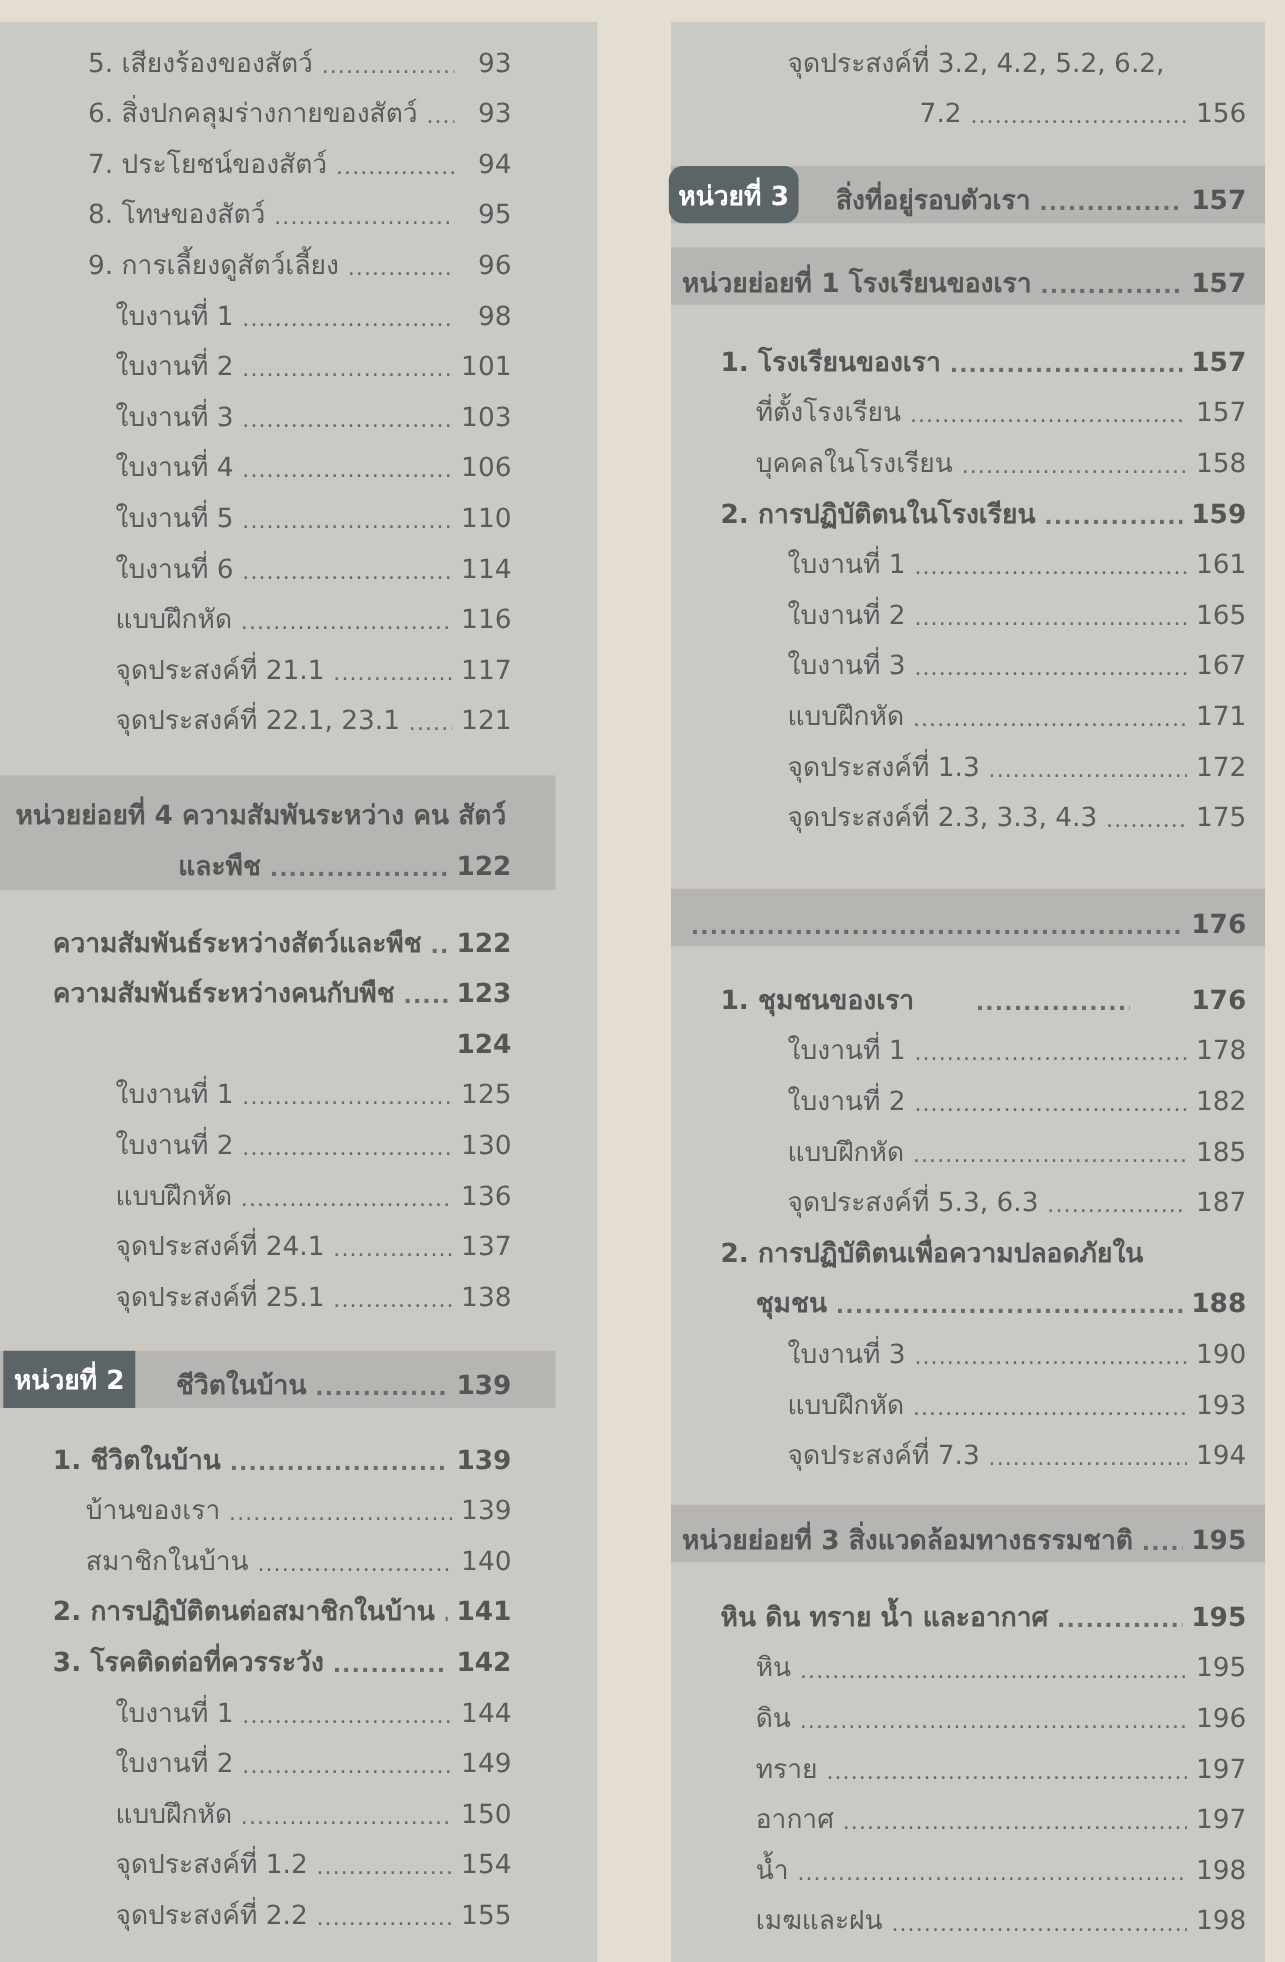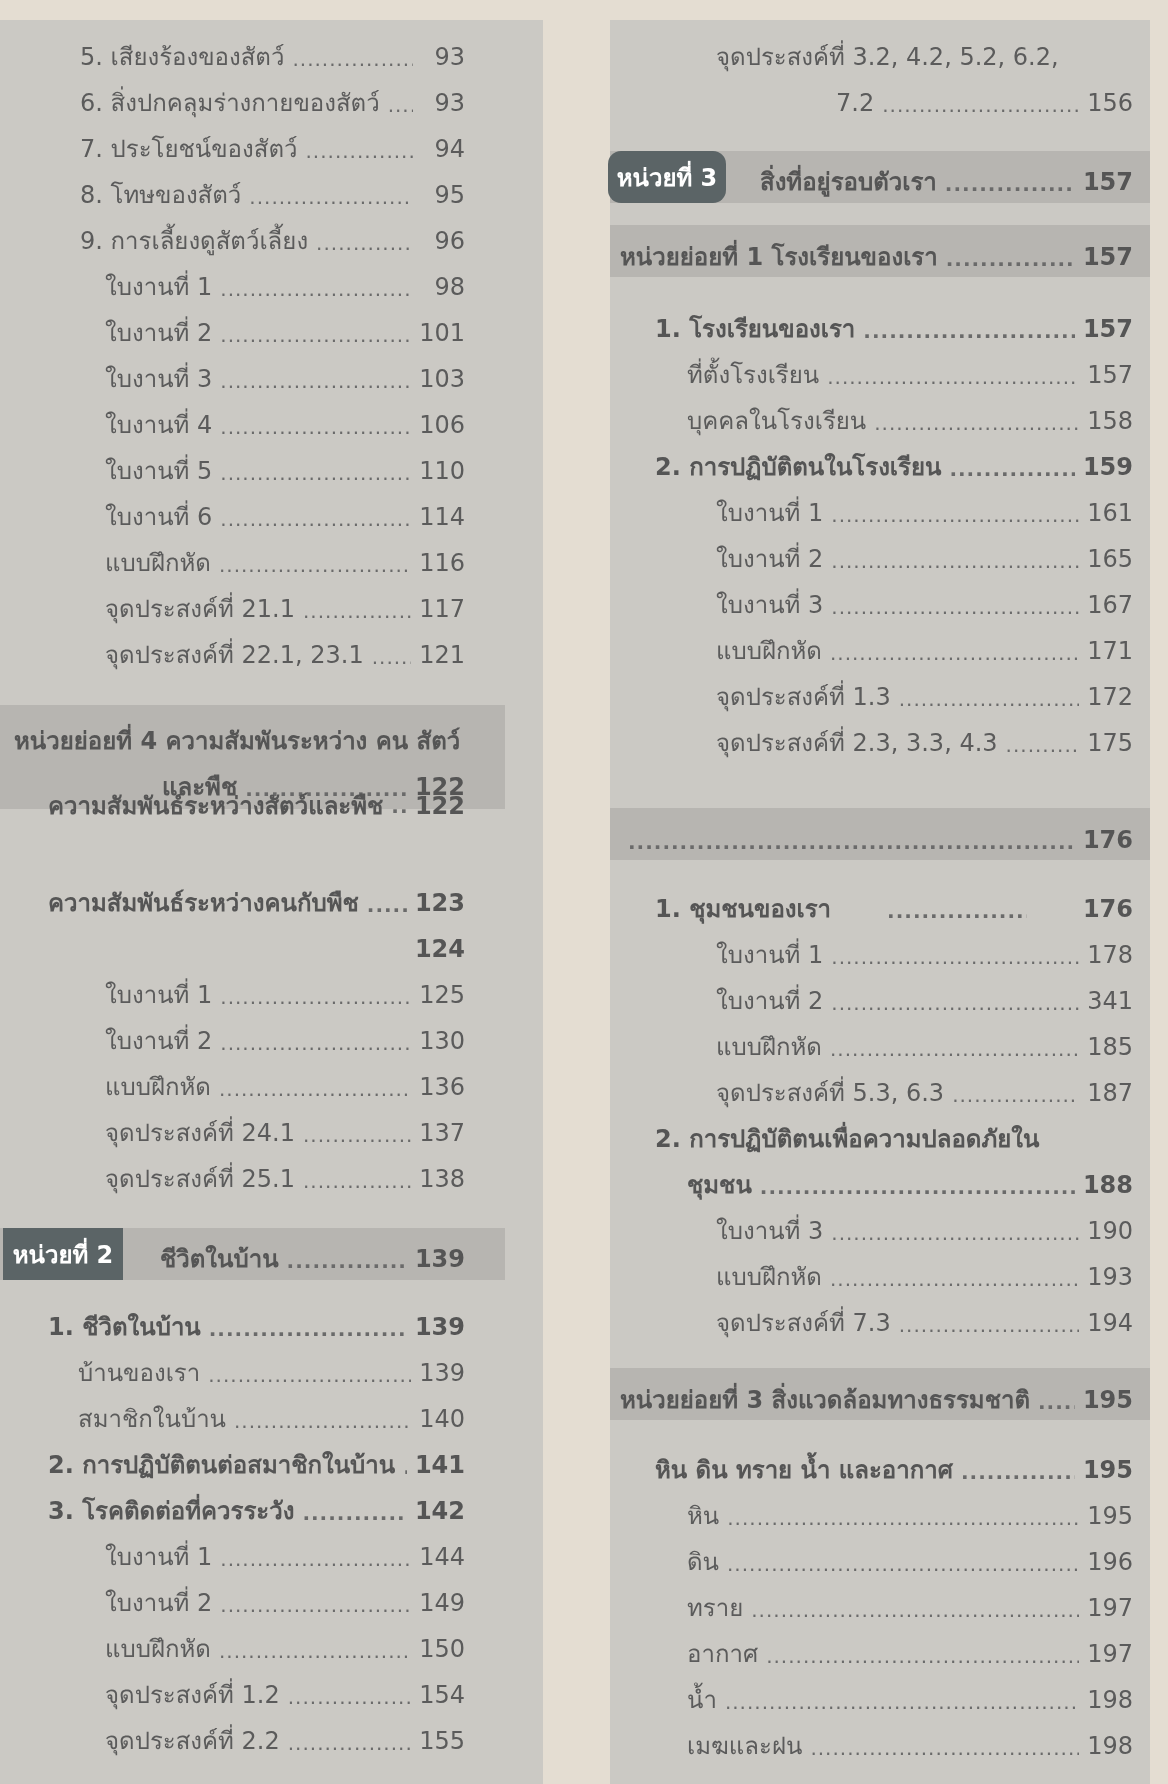--- a/index.html
+++ b/index.html
@@ -124,21 +124,21 @@
 <div class="band" style="top:705px;left:0;width:505px;height:104px;"></div>
 <div class="row bold nodots" style="top:712px;left:14px;width:460px;">
     <span class="label">หน่วยย่อยที่ 4 ความสัมพันระหว่าง คน สัตว์</span>
   </div>
 <div class="row bold" style="top:758px;left:162px;width:303px;">
     <span class="label">และพืช</span>
     <span class="dots"></span>
     <span class="page">122</span>
   </div>
 
-<div class="row bold" style="top:784px;left:48px;width:417px;align-items:center;">
+<div class="row bold" style="top:828px;left:48px;width:417px;">
     <span class="label">ความสัมพันธ์ระหว่างสัตว์และพืช</span>
     <span class="dots"></span>
     <span class="page">122</span>
   </div>
 <div class="row bold" style="top:874px;left:48px;width:417px;">
     <span class="label">ความสัมพันธ์ระหว่างคนกับพืช</span>
     <span class="dots"></span>
     <span class="page">123</span>
   </div>
 <div class="row bold nodots" style="top:920px;left:48px;width:417px;">
@@ -321,21 +321,21 @@
     <span class="page">176</span>
   </div>
 <div class="row" style="top:926px;left:716px;width:417px;">
     <span class="label">ใบงานที่ 1</span>
     <span class="dots"></span>
     <span class="page">178</span>
   </div>
 <div class="row" style="top:972px;left:716px;width:417px;">
     <span class="label">ใบงานที่ 2</span>
     <span class="dots"></span>
-    <span class="page">341</span>
+    <span class="page">182</span>
   </div>
 <div class="row" style="top:1018px;left:716px;width:417px;">
     <span class="label">แบบฝึกหัด</span>
     <span class="dots"></span>
     <span class="page">185</span>
   </div>
 <div class="row" style="top:1064px;left:716px;width:417px;">
     <span class="label">จุดประสงค์ที่ 5.3, 6.3</span>
     <span class="dots"></span>
     <span class="page">187</span>

